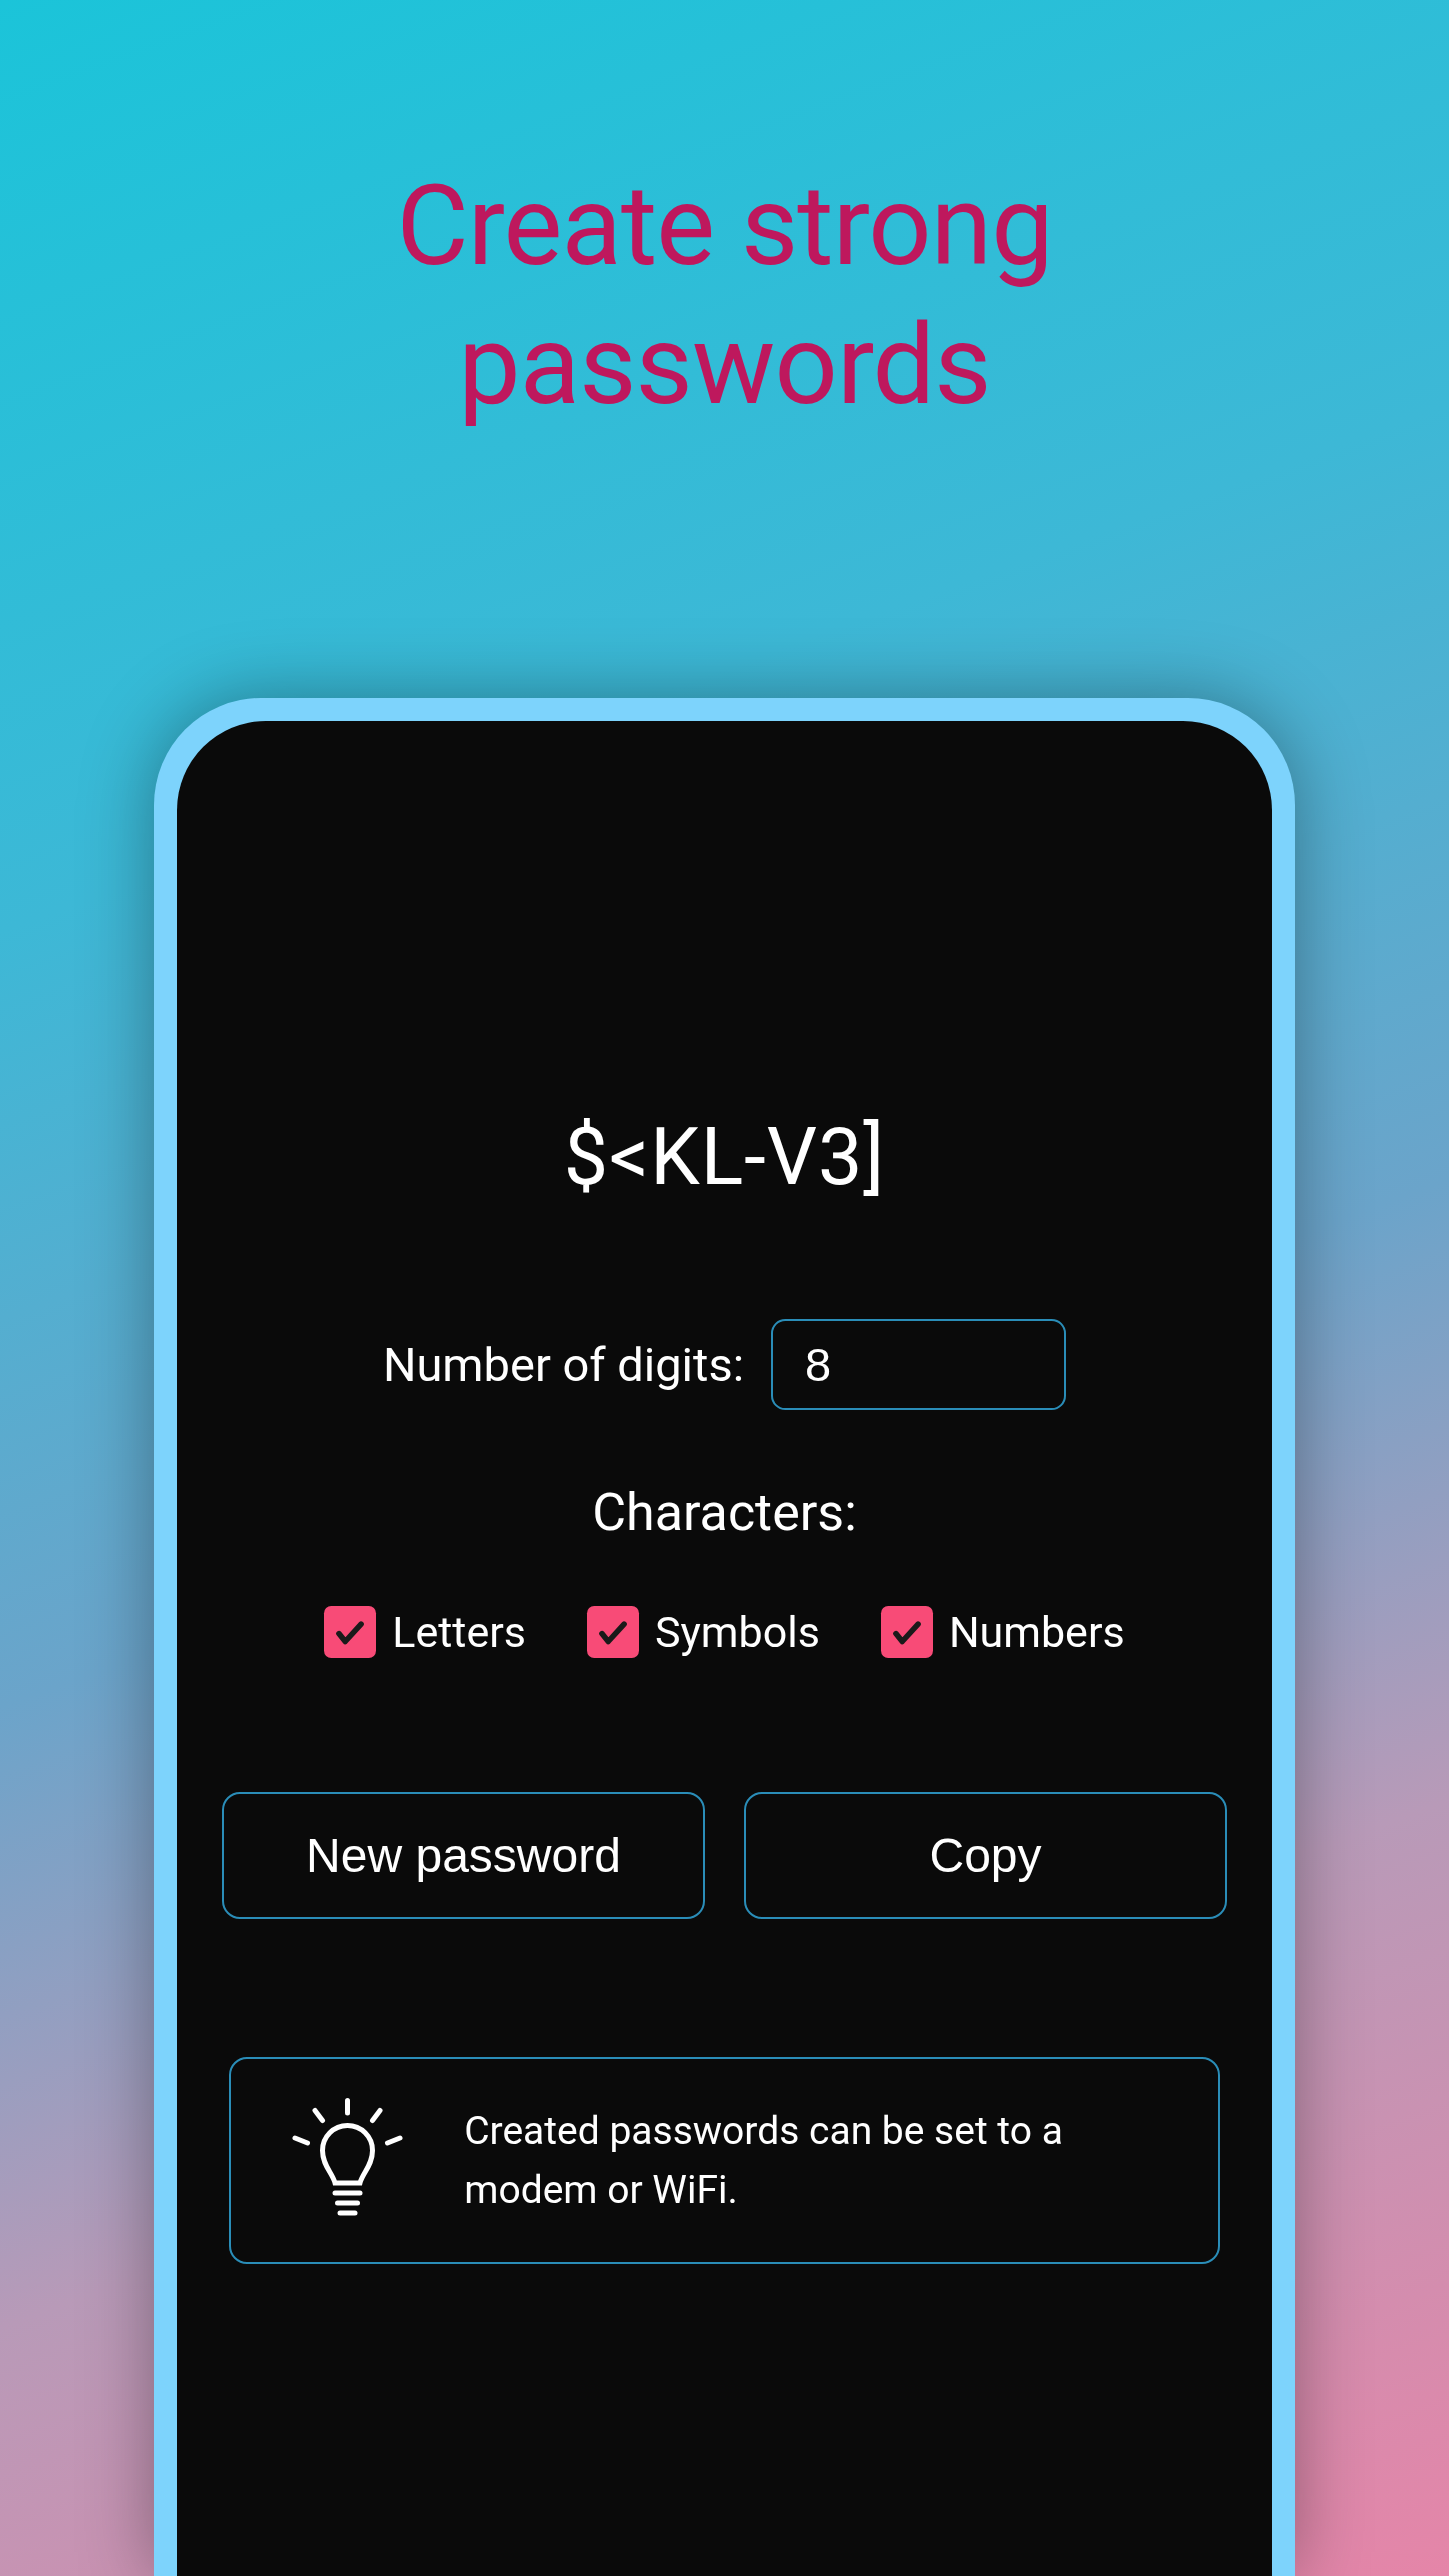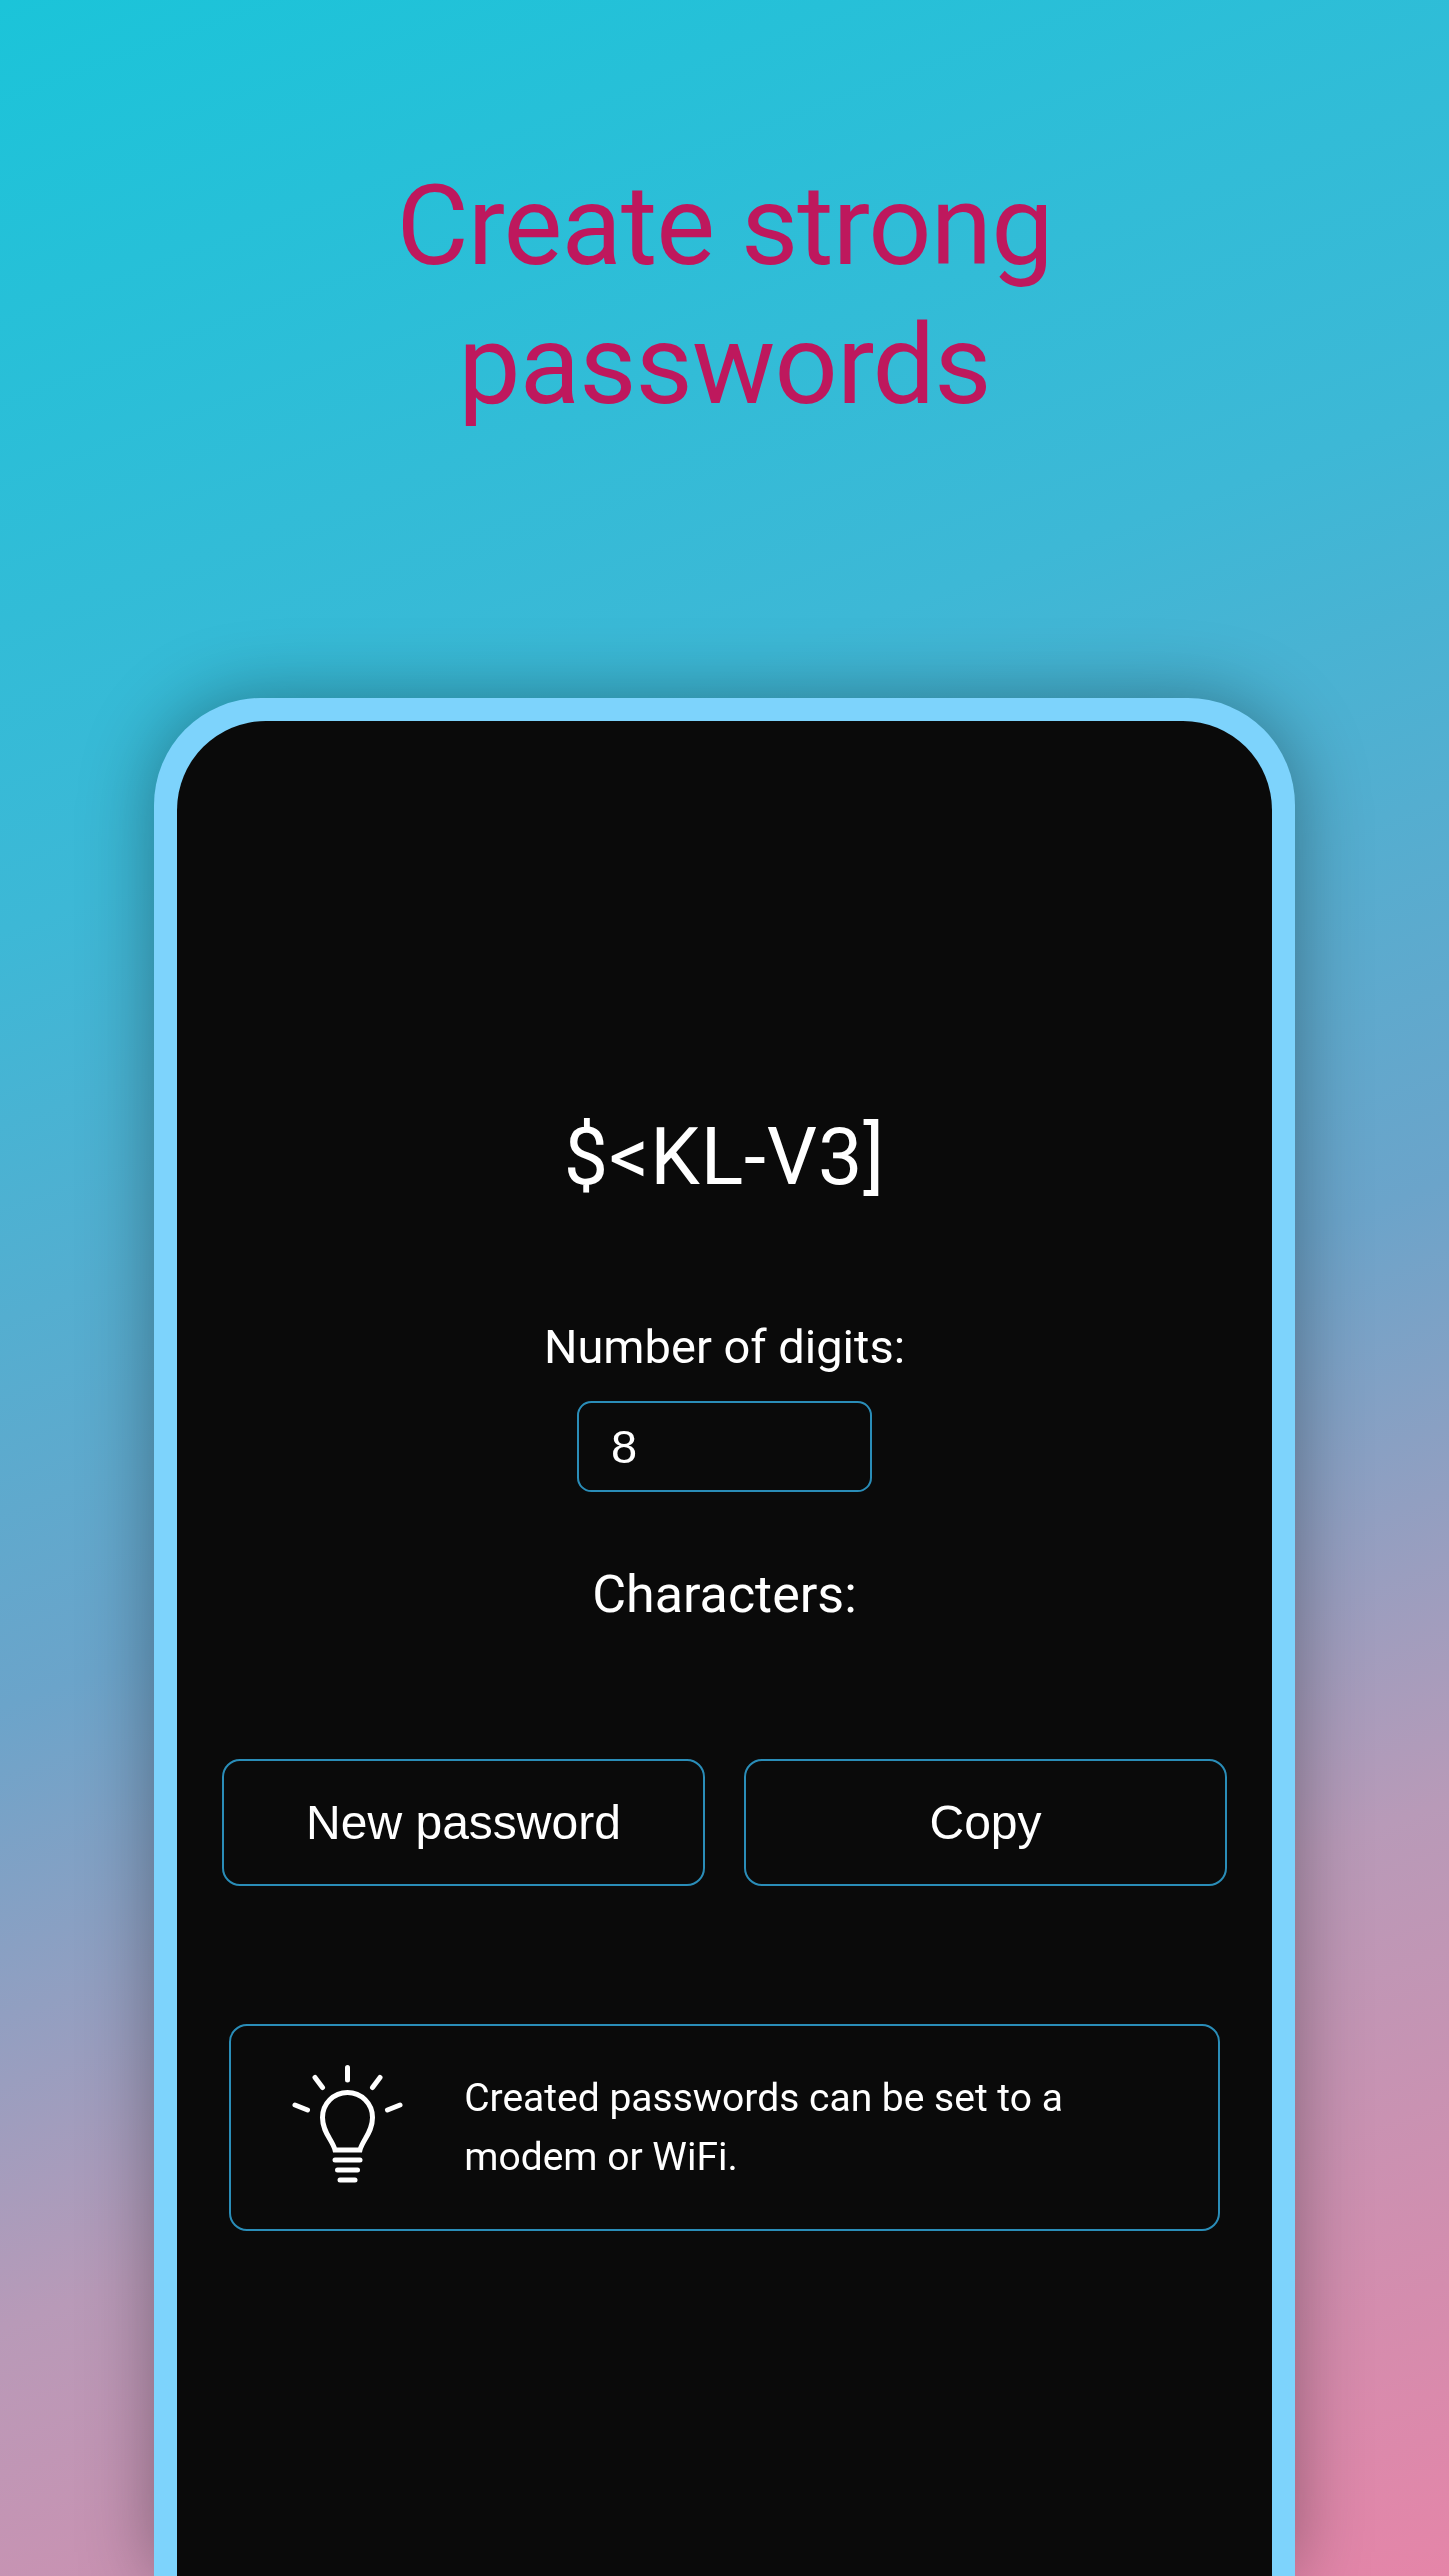--- a/index.html
+++ b/index.html
@@ -56,21 +56,20 @@
       margin-top: 345px;
       letter-spacing: 0.9px;
     }
 
     .form-row {
       display: flex;
       align-items: center;
       justify-content: center;
       gap: 27px;
       margin-top: 116px;
-      flex-direction: column;
     }
 
     .form-label {
       color: #ffffff;
       font-size: 47px;
       font-weight: 400;
     }
 
     .digits-input {
       border: 2.2px solid #2a8db8;
@@ -186,20 +185,46 @@
 
     <div class="generated-password">$&lt;KL-V3]</div>
 
     <div class="form-row">
       <span class="form-label">Number of digits:</span>
       <input class="digits-input" type="text" value="8" style="">
     </div>
 
     <div class="characters-label">Characters:</div>
 
+    <div class="checkbox-row">
+      <div class="checkbox-group">
+        <div class="checkbox">
+          <svg viewBox="0 0 24 24">
+            <path d="M5 13l4 5L19 7" stroke="#1a1a1a" stroke-width="3.5" fill="none" stroke-linecap="round" stroke-linejoin="round"></path>
+          </svg>
+        </div>
+        <span class="checkbox-label">Letters</span>
+      </div>
+      <div class="checkbox-group">
+        <div class="checkbox">
+          <svg viewBox="0 0 24 24">
+            <path d="M5 13l4 5L19 7" stroke="#1a1a1a" stroke-width="3.5" fill="none" stroke-linecap="round" stroke-linejoin="round"></path>
+          </svg>
+        </div>
+        <span class="checkbox-label">Symbols</span>
+      </div>
+      <div class="checkbox-group">
+        <div class="checkbox">
+          <svg viewBox="0 0 24 24">
+            <path d="M5 13l4 5L19 7" stroke="#1a1a1a" stroke-width="3.5" fill="none" stroke-linecap="round" stroke-linejoin="round"></path>
+          </svg>
+        </div>
+        <span class="checkbox-label">Numbers</span>
+      </div>
+    </div>
 
     <div class="button-container">
       <button class="action-button">New password</button>
       <button class="action-button">Copy</button>
     </div>
 
     <div class="info-box">
       <svg class="lightbulb-icon" viewBox="0 0 100 100">
         <g stroke="#ffffff" stroke-width="4" fill="none" stroke-linecap="round">
           <line x1="50" y1="2" x2="50" y2="12"></line>

